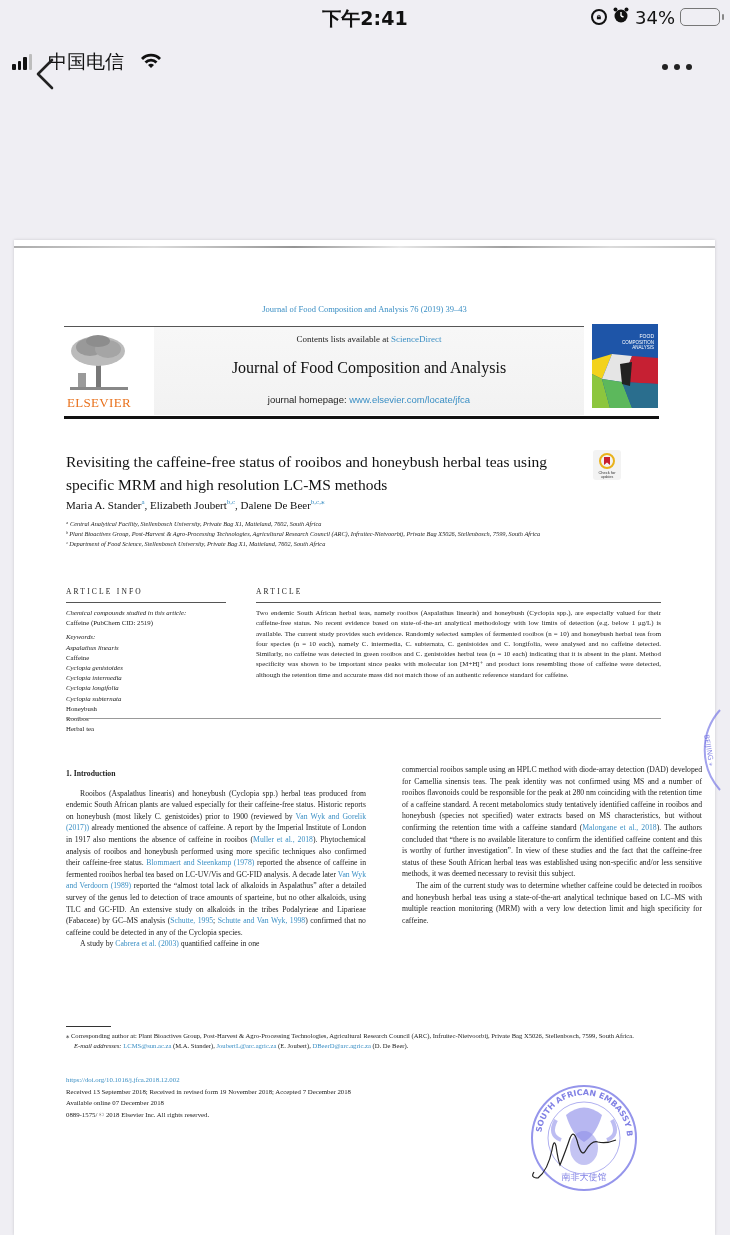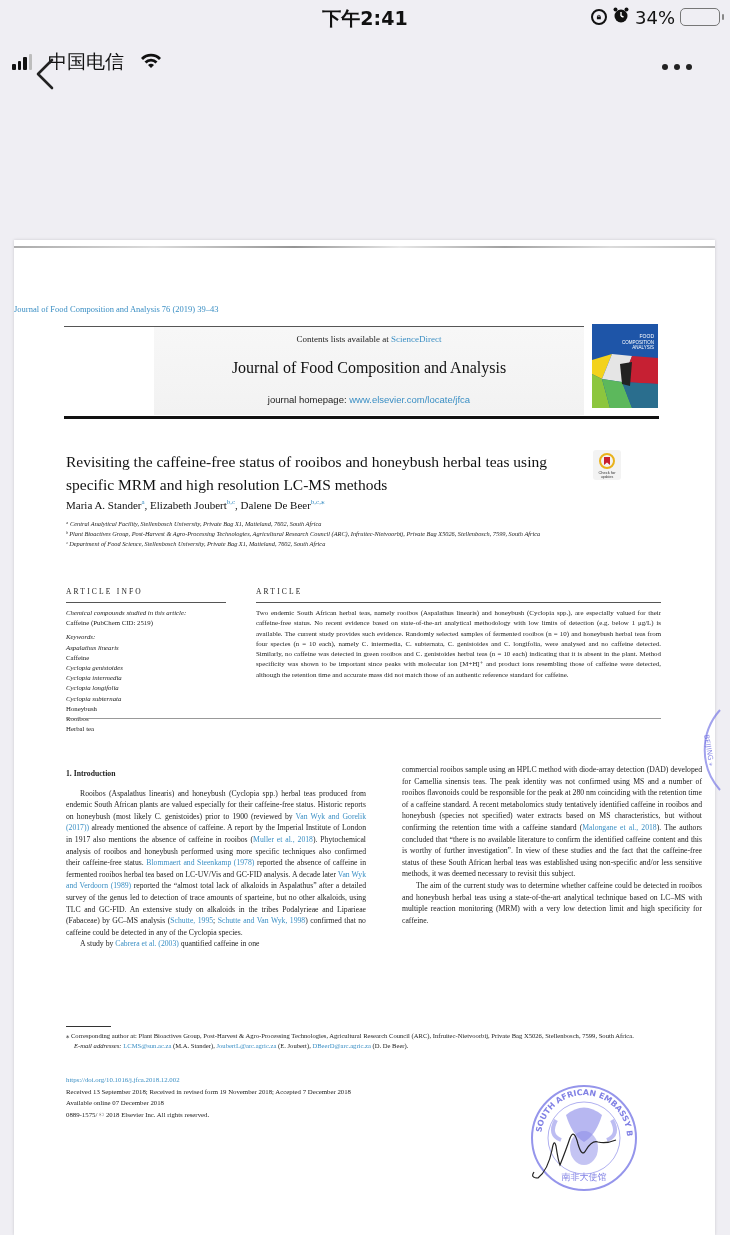--- a/index.html
+++ b/index.html
@@ -26,21 +26,21 @@
     .more-btn { position: absolute; right: 38px; top: 24px; display: flex; gap: 6px; cursor: pointer; }
     .more-btn i { width: 6px; height: 6px; border-radius: 50%; background: #222; display: block; }
 
     
     .pdf-page { position: absolute; left: 14px; top: 240px; width: 701px; height: 995px; background: #fff; box-shadow: 0 0 3px rgba(0,0,0,0.15); overflow: hidden; }
     .scan-edge { position: absolute; left: 0; top: 6px; width: 100%; height: 2px; background: linear-gradient(90deg, #888 0%, #ccc 20%, #666 40%, #ddd 55%, #777 70%, #ccc 85%, #999 100%); opacity: 0.7; }
 
     .serif { font-family: "Liberation Serif", "DejaVu Serif", serif; }
     .link { color: #3b8fc4; }
 
-    .journal-ref { position: absolute; left: 0; width: 100%; top: 64px; text-align: left; font-size: 8.5px; color: #3b8fc4; }
+    .journal-ref { position: absolute; left: 0; width: 100%; top: 64px; text-align: center; font-size: 8.5px; color: #3b8fc4; }
 
     .header-band { position: absolute; left: 50px; top: 86px; width: 520px; height: 90px; border-top: 1.5px solid #555; }
     .header-center { position: absolute; left: 90px; top: 0; width: 430px; height: 88px; background: linear-gradient(#f7f7f7, #f2f2f2); }
     .contents-line { position: absolute; left: 0; right: 0; top: 7px; text-align: center; font-size: 9px; color: #222; }
     .journal-title { position: absolute; left: 0; right: 0; top: 32px; text-align: center; font-size: 16px; color: #111; }
     .homepage-line { position: absolute; left: 0; right: 0; top: 67px; text-align: center; font-size: 9.5px; color: #222; font-family: "Liberation Sans", sans-serif; }
 
     .elsevier-logo { position: absolute; left: 0; top: 4px; width: 70px; height: 82px; }
     .elsevier-tree { position: absolute; left: 4px; top: 2px; width: 62px; height: 60px; }
     .elsevier-word { position: absolute; left: 0; top: 64px; width: 70px; text-align: center; font-size: 13px; color: #e9711c; font-family: "Liberation Serif", serif; letter-spacing: 0.3px; }
@@ -125,20 +125,32 @@
       <i></i>
   </div>
 </div>
 
 <div class="pdf-page">
   <div class="scan-edge"></div>
 
   <div class="journal-ref serif">Journal of Food Composition and Analysis 76 (2019) 39–43</div>
 
   <div class="header-band">
+    <div class="elsevier-logo">
+      <svg class="elsevier-tree" viewBox="0 0 62 60">
+        <rect x="28" y="26" width="5" height="28" fill="#777"></rect>
+        <ellipse cx="30" cy="18" rx="27" ry="15" fill="#bbb"></ellipse>
+        <ellipse cx="22" cy="14" rx="14" ry="9" fill="#999"></ellipse>
+        <ellipse cx="40" cy="16" rx="13" ry="9" fill="#a5a5a5"></ellipse>
+        <ellipse cx="30" cy="8" rx="12" ry="6" fill="#8d8d8d"></ellipse>
+        <rect x="10" y="40" width="8" height="14" fill="#9a9a9a"></rect>
+        <rect x="2" y="54" width="58" height="3" fill="#888"></rect>
+      </svg>
+      <div class="elsevier-word">ELSEVIER</div>
+    </div>
     <div class="header-center">
       <div class="contents-line serif">
         <span>Contents lists available at </span><span class="link">ScienceDirect</span>
       </div>
       <div class="journal-title serif">Journal of Food Composition and Analysis</div>
       <div class="homepage-line">
         <span>journal homepage: </span><span class="link">www.elsevier.com/locate/jfca</span>
       </div>
     </div>
   </div>

